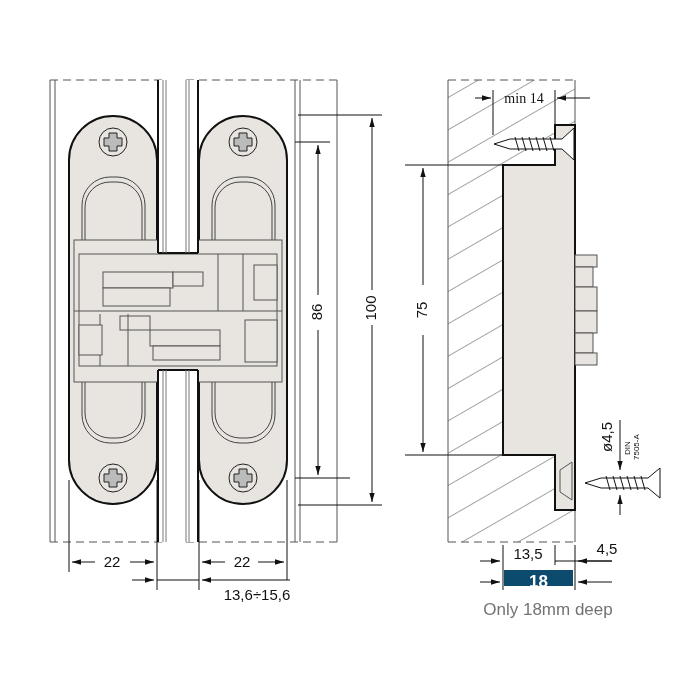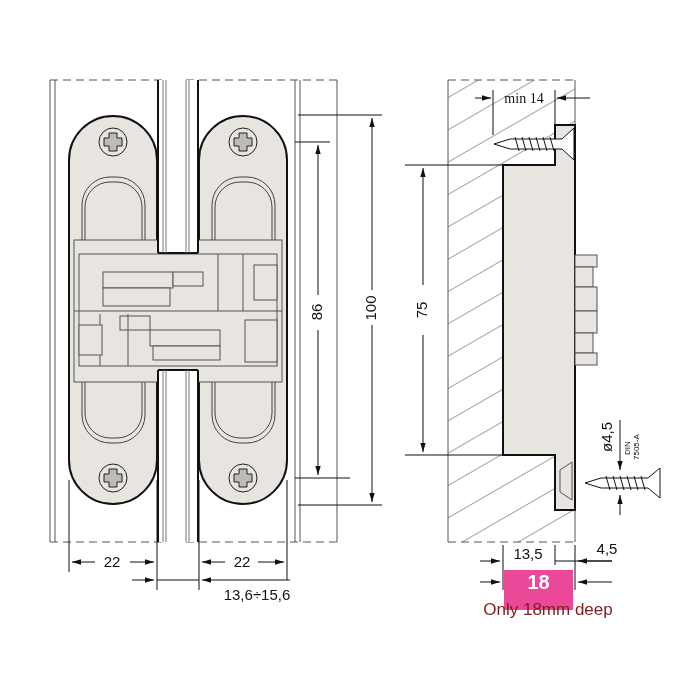--- a/index.html
+++ b/index.html
@@ -1,23 +1,23 @@
 <!DOCTYPE html>
 <html><head>
 <meta charset="utf-8">
 <style>
   html, body { margin:0; padding:0; background:#ffffff; }
   body { width:700px; height:700px; overflow:hidden; font-family:"Liberation Sans", sans-serif; }
   #canvas { position:absolute; left:0; top:0; width:700px; height:700px; }
   svg text { font-family:"Liberation Sans", sans-serif; fill:#111; }
   .serif { font-family:"Liberation Serif", serif !important; }
   .caption { position:absolute; left:458px; top:600px; width:180px; text-align:center;
-             font-size:17px; color:#7f1d1d; font-family:"Liberation Sans", sans-serif; }
-  .redbox { position:absolute; left:504px; top:570px; width:69px; height:40px; background:#ec4899;
-            color:#fff; font-weight:bold; font-size:20px; text-align:center; line-height:24px;
+             font-size:17px; color:#737373; font-family:"Liberation Sans", sans-serif; }
+  .redbox { position:absolute; left:504px; top:570px; width:69px; height:16px; background:#0c4a6e;
+            color:#fff; font-weight:bold; font-size:17px; text-align:center; line-height:24px;
             font-family:"Liberation Sans", sans-serif; }
 </style>
 </head>
 <body>
 
 <div id="canvas">
 <svg width="700" height="700" viewBox="0 0 700 700" xmlns="http://www.w3.org/2000/svg">
   <defs>
     <marker id="arr" viewBox="0 0 10 10" refX="10" refY="5" markerWidth="9" markerHeight="9" orient="auto-start-reverse">
       <path d="M0,2 L10,5 L0,8 z" fill="#111"></path>

